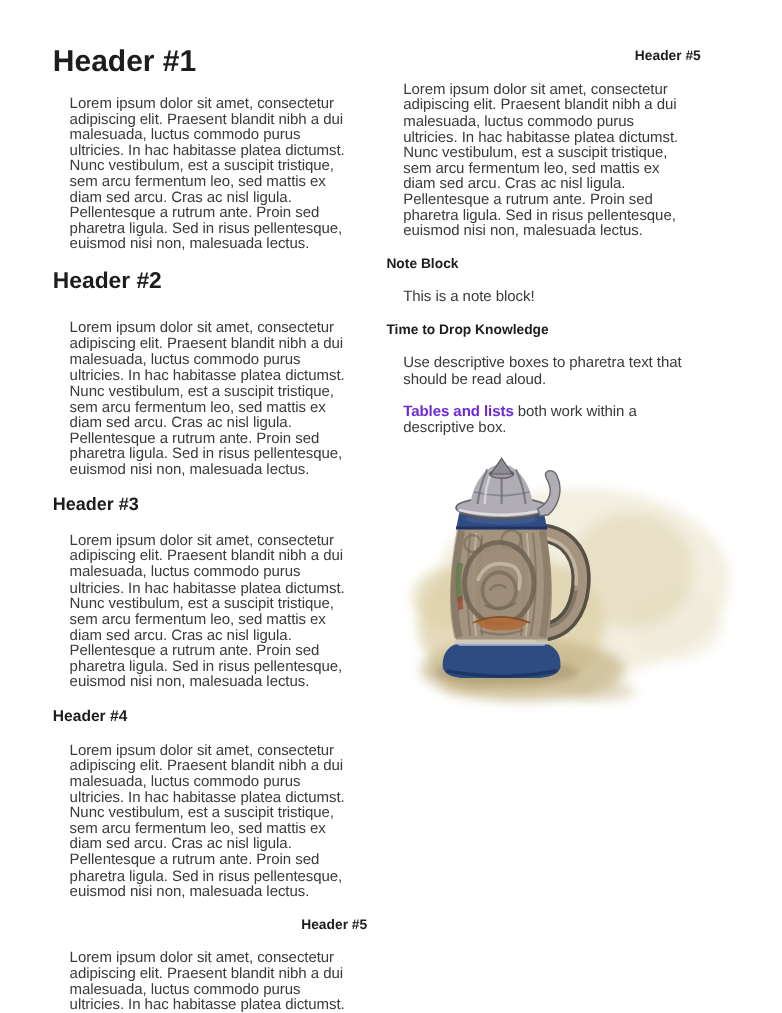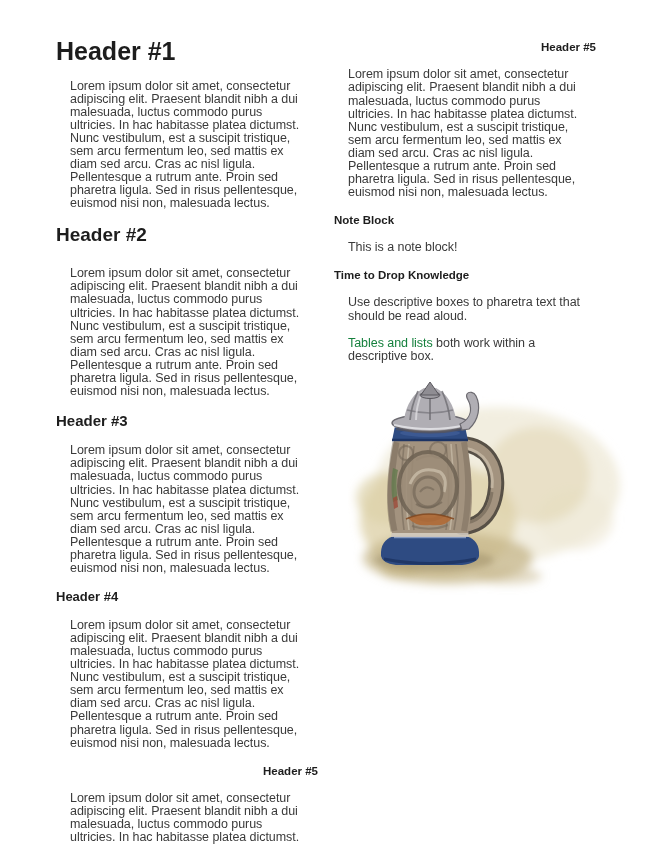--- a/index.html
+++ b/index.html
@@ -8,21 +8,21 @@
   }
   body {
     width: 652px; height: 844px;
     font-family: "Liberation Sans", sans-serif;
     color: #3a3a3a;
     overflow: hidden;
   }
   .page {
     box-sizing: border-box;
     width: 652px; height: 844px;
-    padding: 38px 56px 0 56px;
+    padding: 38px 56px 0 44px;
     background: #ffffff;
     display: flex;
     gap: 16px;
   }
   .col {
     flex: 0 0 262px;
     width: 262px;
   }
   p.body-text {
     margin: 14px;
@@ -35,21 +35,21 @@
   h1 { font-size: 25px;   line-height: 1.1;  margin: 0 0 6px 0; }
   h2 { font-size: 19px;   line-height: 1.15; margin: 2px 0 21px 0; }
   h3 { font-size: 15px;   line-height: 1.2;  margin: 2px 0 3px 0; }
   h4 { font-size: 13px;   line-height: 1.2;  margin: 2px 0 2px 0; }
   h5 { font-size: 11.5px; line-height: 1.25; margin: 2px 0 2px 0; text-align: right; }
   .mini-heading {
     font-size: 11.5px; line-height: 14px;
     font-weight: bold; color: #1d1d1d;
     margin: 1px 0 0 0;
   }
-  .bold-lead { font-weight: normal; color: #15803d; }
+  .bold-lead { font-weight: bold; color: #6d28d9; }
   .figure-wrap {
     position: relative;
     width: 280px; height: 215px;
     margin: 17px 0 0 14px;
   }
   .figure-wrap svg { display: block; }
 </style>
 </head>
 <body>
 

